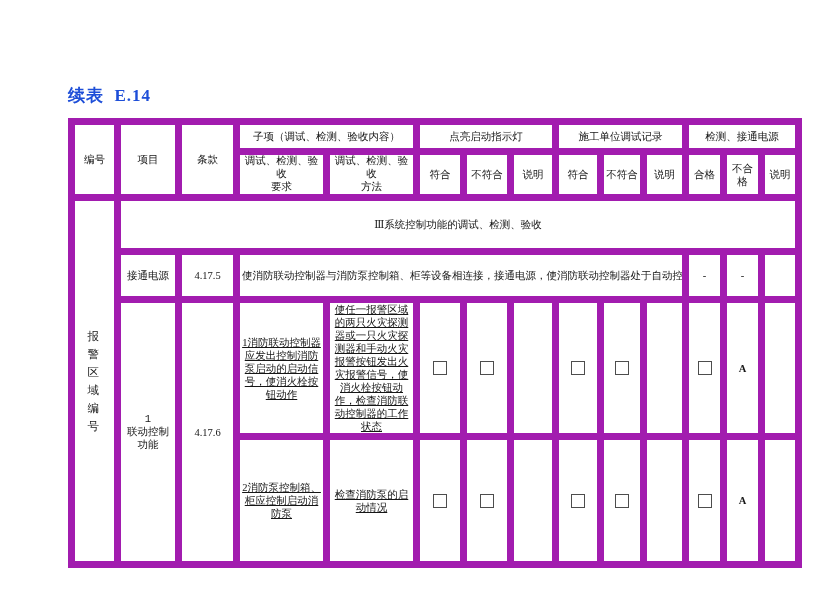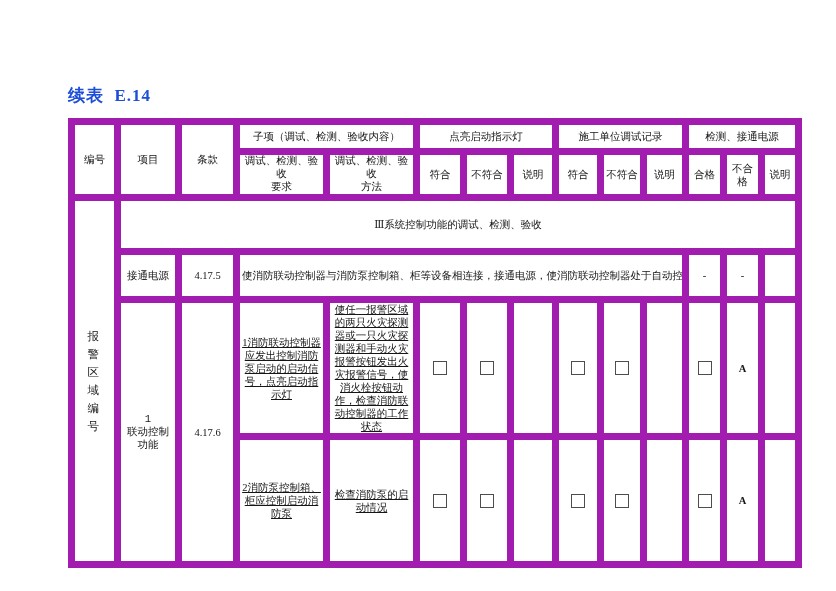--- a/index.html
+++ b/index.html
@@ -106,21 +106,21 @@
         <td class="bl2 dash">-</td>
         <td class="dash">-</td>
         <td></td>
       </tr>
 
       <tr style="height:116px">
         <td rowspan="2" class="pre">1
 联动控制
 功能</td>
         <td rowspan="2">4.17.6</td>
-        <td class="txt">1消防联动控制器应发出控制消防泵启动的启动信号，点亮启动指示灯</td>
+        <td class="txt">1消防联动控制器应发出控制消防泵启动的启动信号，使消火栓按钮动作</td>
         <td class="txt">使任一报警区域的两只火灾探测器或一只火灾探测器和手动火灾报警按钮发出火灾报警信号，使消火栓按钮动作，检查消防联动控制器的工作状态</td>
         <td class="bl2"><span class="cb"></span></td>
         <td><span class="cb"></span></td>
         <td></td>
         <td class="bl2"><span class="cb"></span></td>
         <td><span class="cb"></span></td>
         <td></td>
         <td class="bl2"><span class="cb"></span></td>
         <td class="grade">A</td>
         <td></td>

